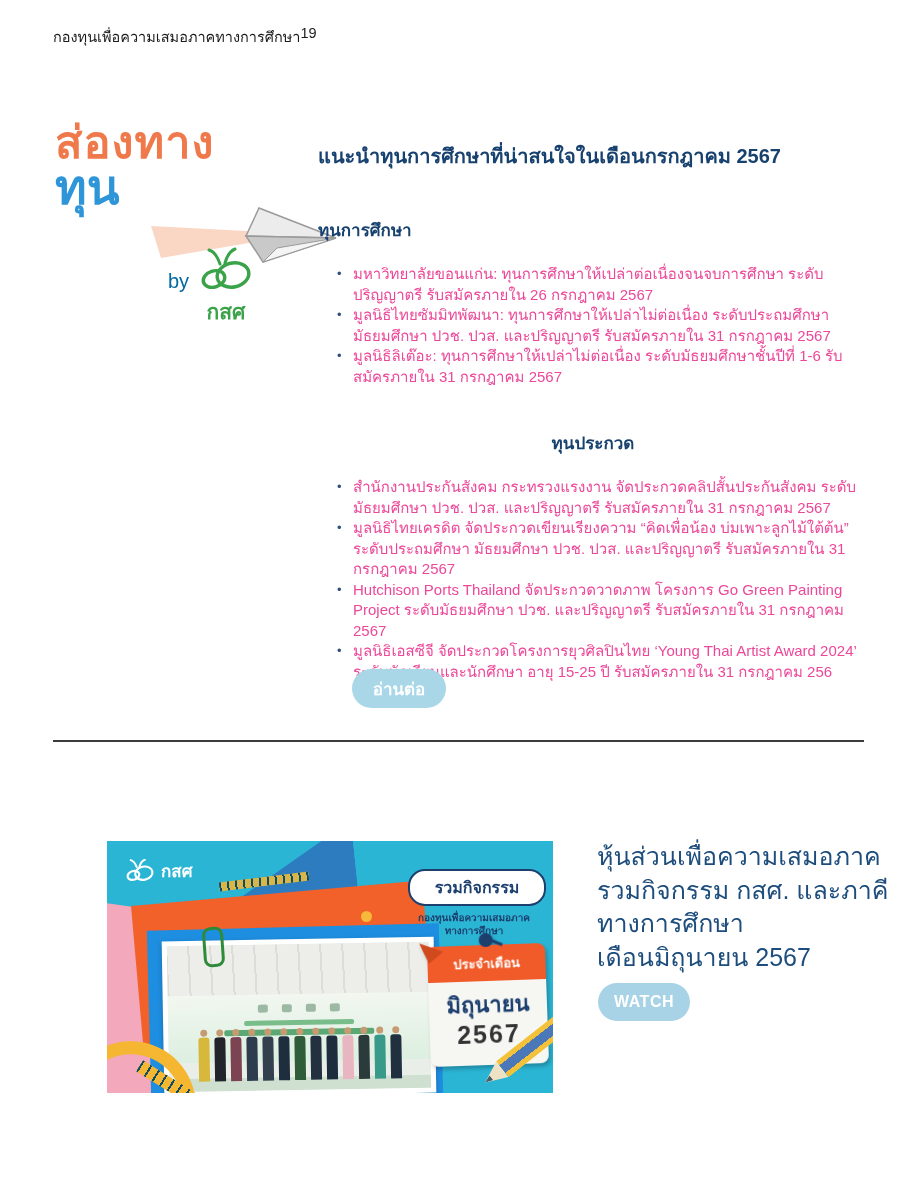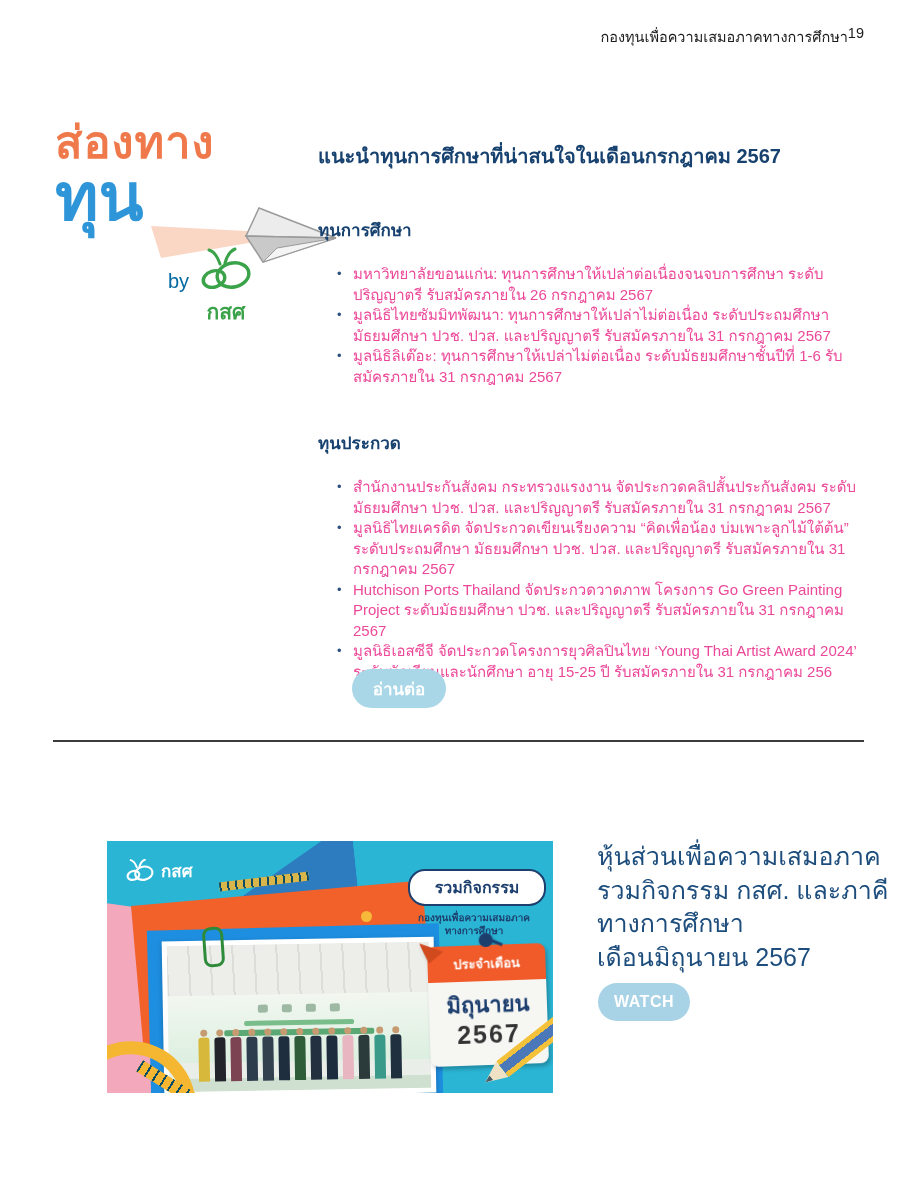--- a/index.html
+++ b/index.html
@@ -3,35 +3,35 @@
 <meta charset="utf-8">
 <title>Page 19</title>
 <style>
   html,body{margin:0;padding:0;}
   body{
     width:918px;height:1188px;position:relative;background:#ffffff;
     font-family:"Liberation Sans","DejaVu Sans",sans-serif;
     -webkit-font-smoothing:antialiased;overflow:hidden;
   }
   
-  .page-header{position:absolute;top:25px;left:53px;right:54px;display:flex;justify-content:flex-end;align-items:flex-start;font-size:14.5px;color:#1b1b1b;}
+  .page-header{position:absolute;top:25px;left:53px;right:54px;display:flex;justify-content:flex-start;align-items:flex-start;font-size:14.5px;color:#1b1b1b;}
   
   .brand{position:absolute;left:55px;top:118px;width:260px;height:230px;}
   .brand-line1{font-size:45px;font-weight:700;color:#f0794b;letter-spacing:1px;line-height:1.1;}
-  .brand-line2{font-size:66px;font-weight:700;color:#2e96d8;line-height:1.0;margin-top:-4px;}
+  .brand-line2{font-size:48px;font-weight:700;color:#2e96d8;line-height:1.0;margin-top:-4px;}
   .plane{position:absolute;left:96px;top:78px;width:190px;height:90px;}
   .brand-by{position:absolute;left:113px;top:152px;font-size:20px;color:#0369a1;}
   .org-logo{position:absolute;left:140px;top:128px;width:62px;text-align:center;}
   .org-name{color:#3aa349;font-weight:700;font-size:21px;margin-top:-3px;}
   
   .article{position:absolute;left:318px;top:144px;width:550px;}
   .headline{font-size:20px;font-weight:700;color:#17416f;line-height:25px;}
   .section-title{font-size:17px;font-weight:700;color:#17416f;}
   .st-1{margin-top:47px;}
-  .st-2{margin-top:42px;}
+  .st-2{margin-top:42px;text-align:center;}
   ul.fund-list{margin:21px 0 0 17px;padding:0;list-style:none;font-size:15px;color:#ec4899;line-height:20.5px;}
   ul.fund-list li{position:relative;padding-left:18px;}
   ul.fund-list li::before{content:"•";position:absolute;left:2px;top:0;color:#2e5180;font-size:13px;}
   .read-more{position:absolute;left:352px;top:669px;width:94px;height:39px;border-radius:20px;
     background:#a9d7e8;color:#ffffff;font-size:17px;font-weight:700;display:flex;align-items:center;justify-content:center;cursor:pointer;}
   .divider{position:absolute;left:53px;right:54px;top:740px;border:none;border-top:2px solid #3c3c3c;margin:0;}
   
   .activity-title{position:absolute;left:597px;top:840px;width:300px;font-size:25px;font-weight:500;color:#1d4d7c;line-height:33.5px;}
   .watch-btn{position:absolute;left:598px;top:983px;width:92px;height:38px;border-radius:19px;background:#a8d3e6;
     color:#fff;font-weight:700;font-size:16px;letter-spacing:.5px;display:flex;align-items:center;justify-content:center;cursor:pointer;}

